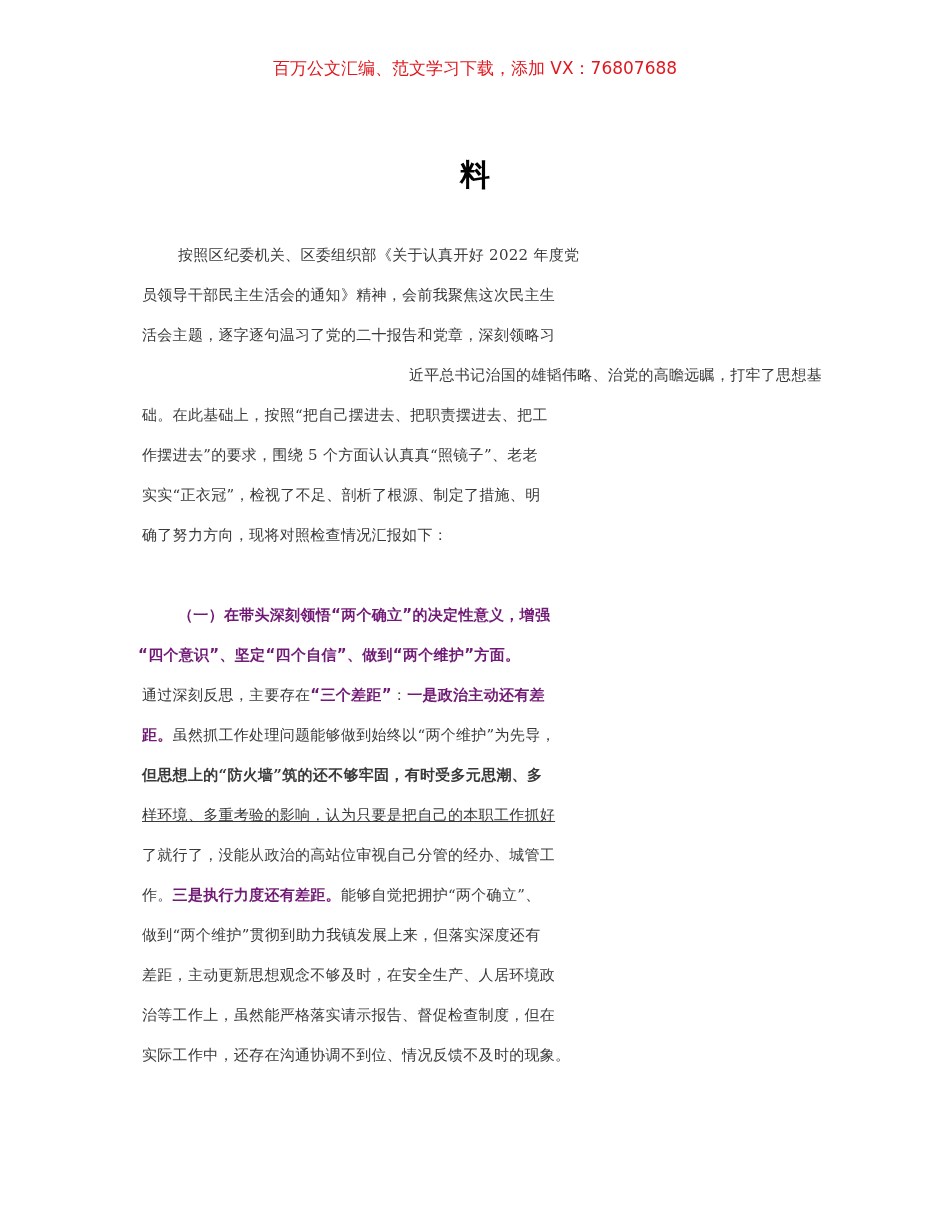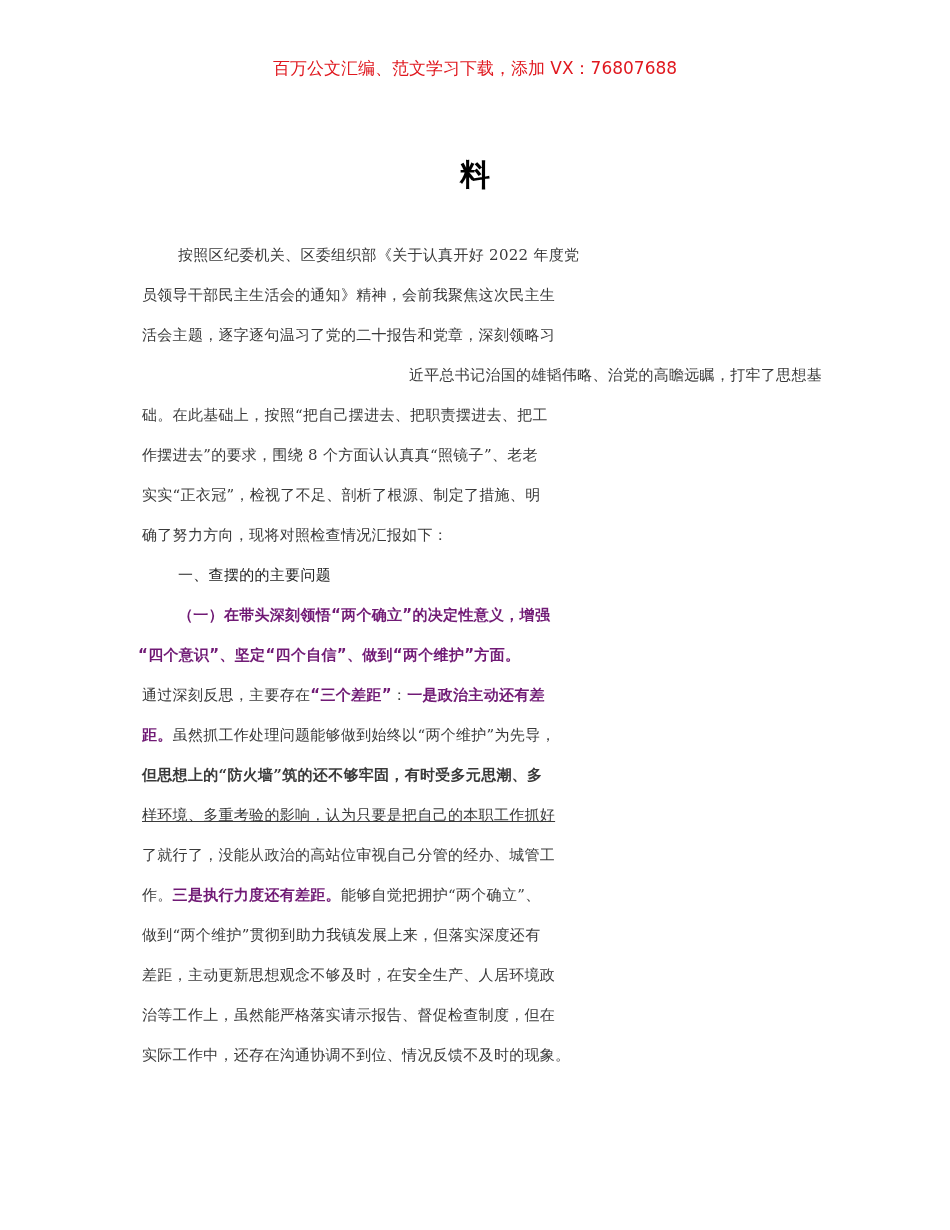--- a/index.html
+++ b/index.html
@@ -31,26 +31,25 @@
   <div class="watermark">百万公文汇编、范文学习下载，添加 VX：76807688</div>
 
   <div class="title" style="top:152px;">料</div>
 
   <div>
     <div class="line indent" style="top:239px;">按照区纪委机关、区委组织部《关于认真开好 2022 年度党</div>
     <div class="line" style="top:279px;">员领导干部民主生活会的通知》精神，会前我聚焦这次民主生</div>
     <div class="line" style="top:319px;">活会主题，逐字逐句温习了党的二十报告和党章，深刻领略习</div>
     <div class="line" style="top:359px;text-align:right;">近平总书记治国的雄韬伟略、治党的高瞻远瞩，打牢了思想基</div>
     <div class="line" style="top:399px;">础。在此基础上，按照“把自己摆进去、把职责摆进去、把工</div>
-    <div class="line" style="top:439px;">作摆进去”的要求，围绕 8 个方面认认真真“照镜子”、老老</div>
+    <div class="line" style="top:439px;">作摆进去”的要求，围绕 5 个方面认认真真“照镜子”、老老</div>
     <div class="line" style="top:479px;">实实“正衣冠”，检视了不足、剖析了根源、制定了措施、明</div>
     <div class="line" style="top:519px;">确了努力方向，现将对照检查情况汇报如下：</div>
   </div>
 
-  <div class="line indent heading" style="top:559px;">一、查摆的的主要问题</div>
 
   <div>
     <div class="line indent b" style="top:599px;">（一）在带头深刻领悟“两个确立”的决定性意义，增强</div>
     <div class="line b" style="top:639px; left:138px;">“四个意识”、坚定“四个自信”、做到“两个维护”方面。</div>
 
     <div class="line" style="top:679px;">
       <span>通过深刻反思，主要存在</span><span class="b">“三个差距”</span><span>：</span><span class="b">一是政治主动还有差</span>
     </div>
     <div class="line" style="top:719px;">
       <span class="b">距。</span><span>虽然抓工作处理问题能够做到始终以“两个维护”为先导，</span>

